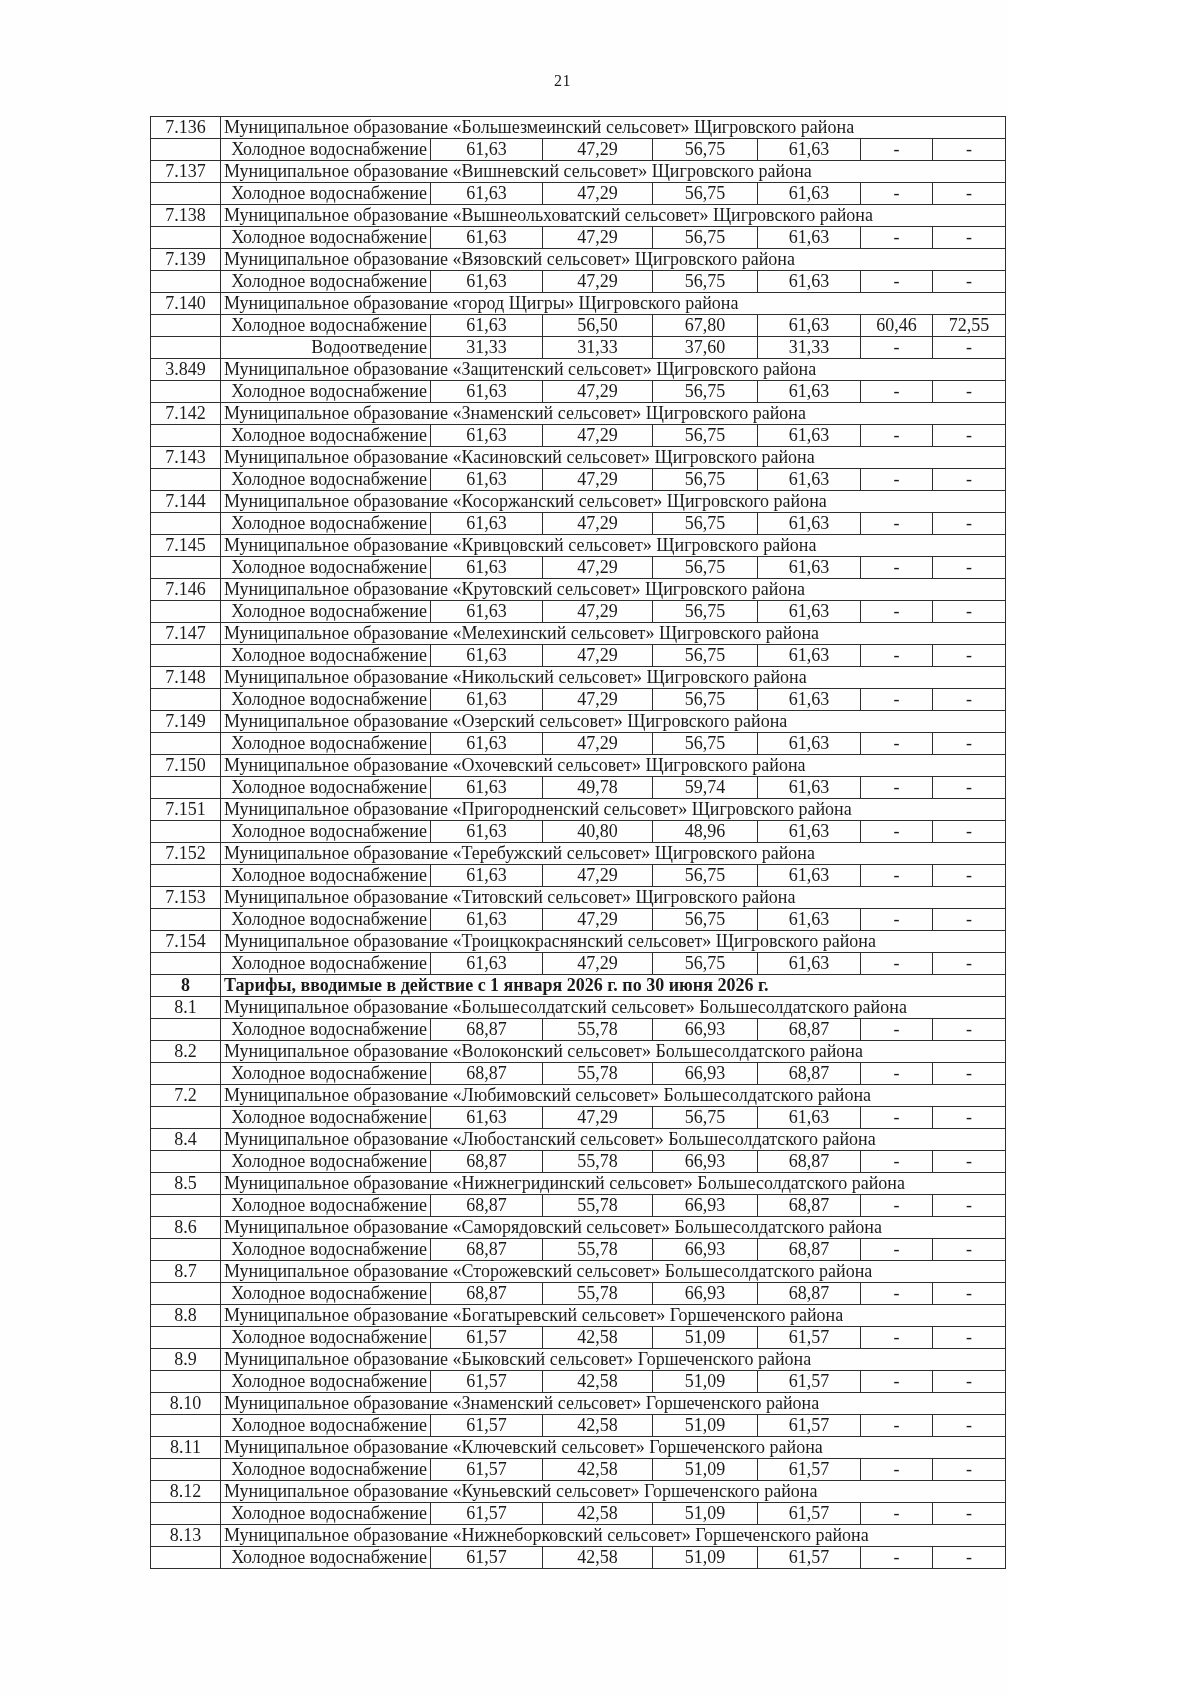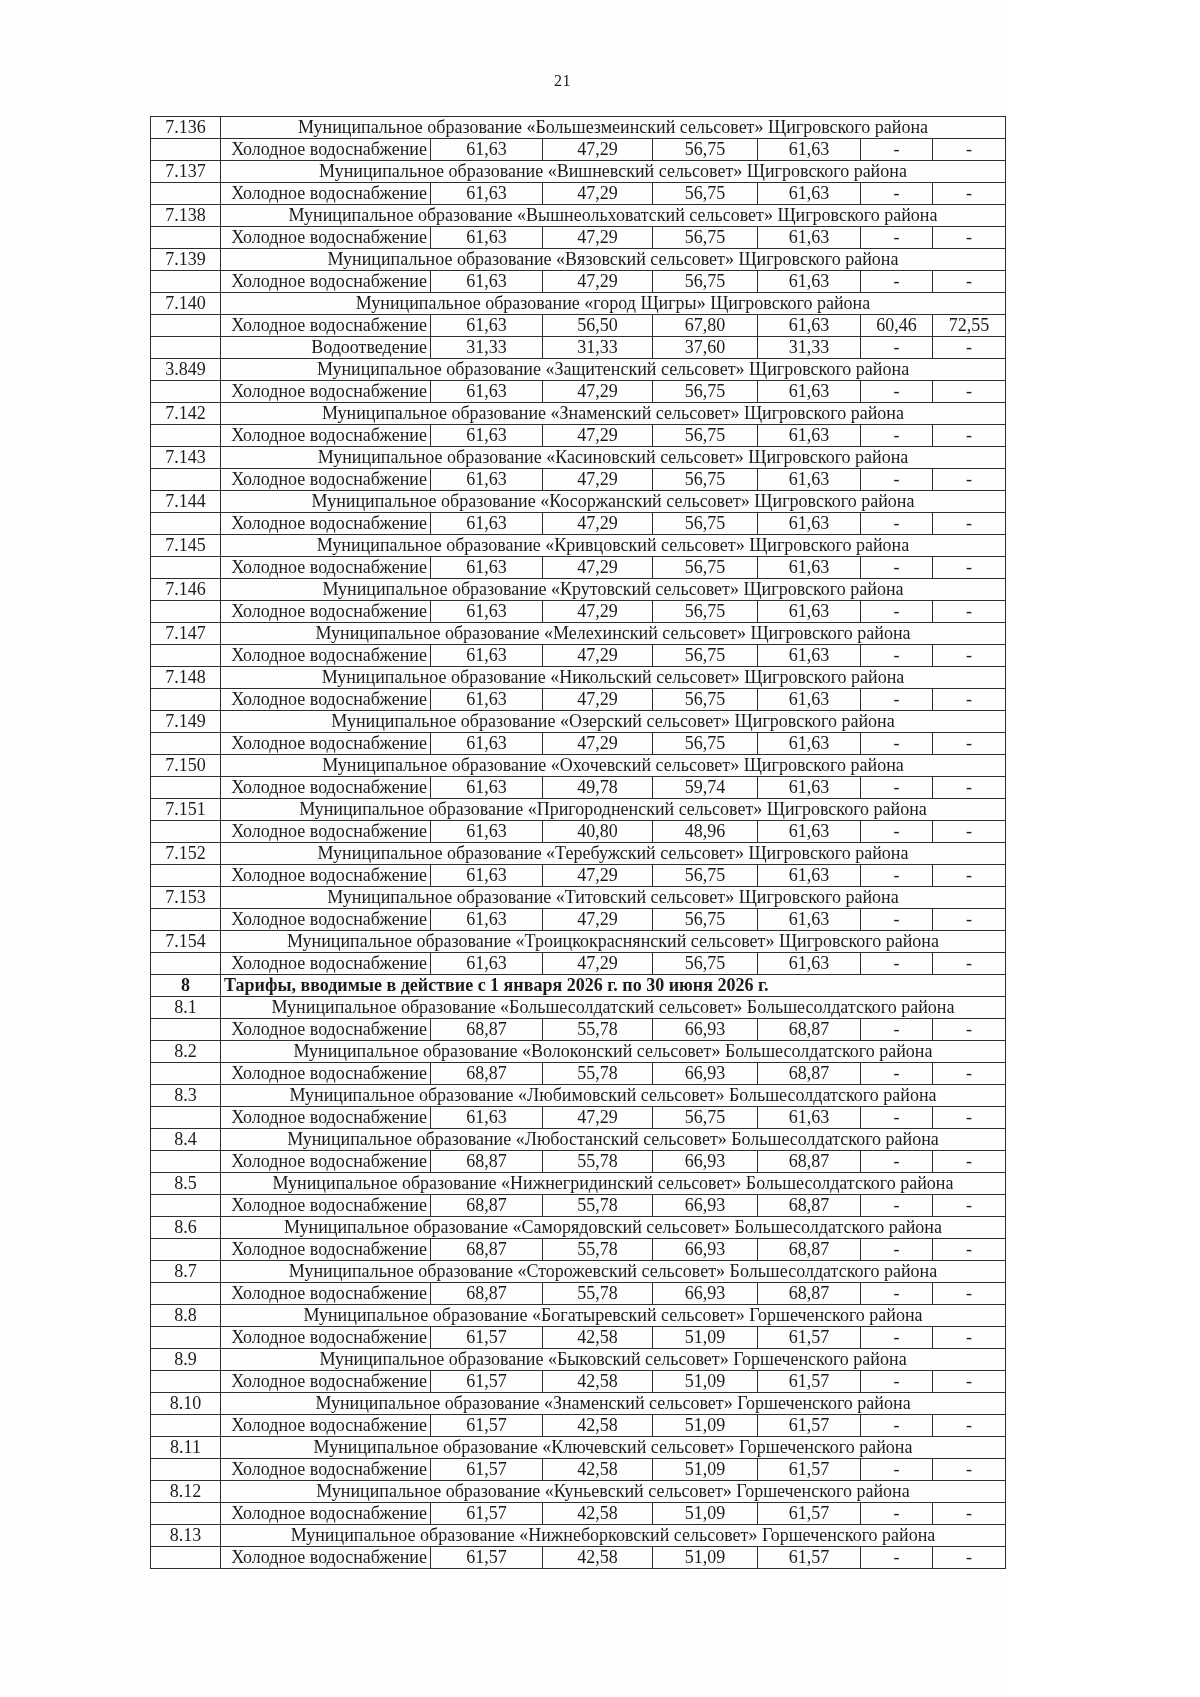--- a/index.html
+++ b/index.html
@@ -38,21 +38,21 @@
   table.tariff td {
     border: 1px solid #2e2e2e;
     height: 21px;
     padding: 0 3px;
     vertical-align: middle;
     line-height: 1.05;
     overflow: hidden;
     white-space: nowrap;
   }
   td.col-num { text-align: center; }
-  td.section-title { text-align: center; white-space: nowrap; }
+  td.section-title { text-align: left; white-space: nowrap; }
   td.section-heading {
     text-align: left;
     font-weight: bold;
     height: 46px;
   }
   td.col-service { text-align: right; padding-left: 6px; }
   td.col-value { text-align: center; }
 </style>
 </head>
 <body>
@@ -374,21 +374,21 @@
           <td class="col-num"></td>
           <td class="col-service">Холодное водоснабжение</td>
           <td class="col-value">68,87</td>
           <td class="col-value">55,78</td>
           <td class="col-value">66,93</td>
           <td class="col-value">68,87</td>
           <td class="col-value">-</td>
           <td class="col-value">-</td>
         </tr>
         <tr>
-          <td class="col-num">8.3</td>
+          <td class="col-num">7.2</td>
           <td colspan="7" class="section-title">Муниципальное образование «Любимовский сельсовет» Большесолдатского района</td>
         </tr>
         <tr>
           <td class="col-num"></td>
           <td class="col-service">Холодное водоснабжение</td>
           <td class="col-value">61,63</td>
           <td class="col-value">47,29</td>
           <td class="col-value">56,75</td>
           <td class="col-value">61,63</td>
           <td class="col-value">-</td>

